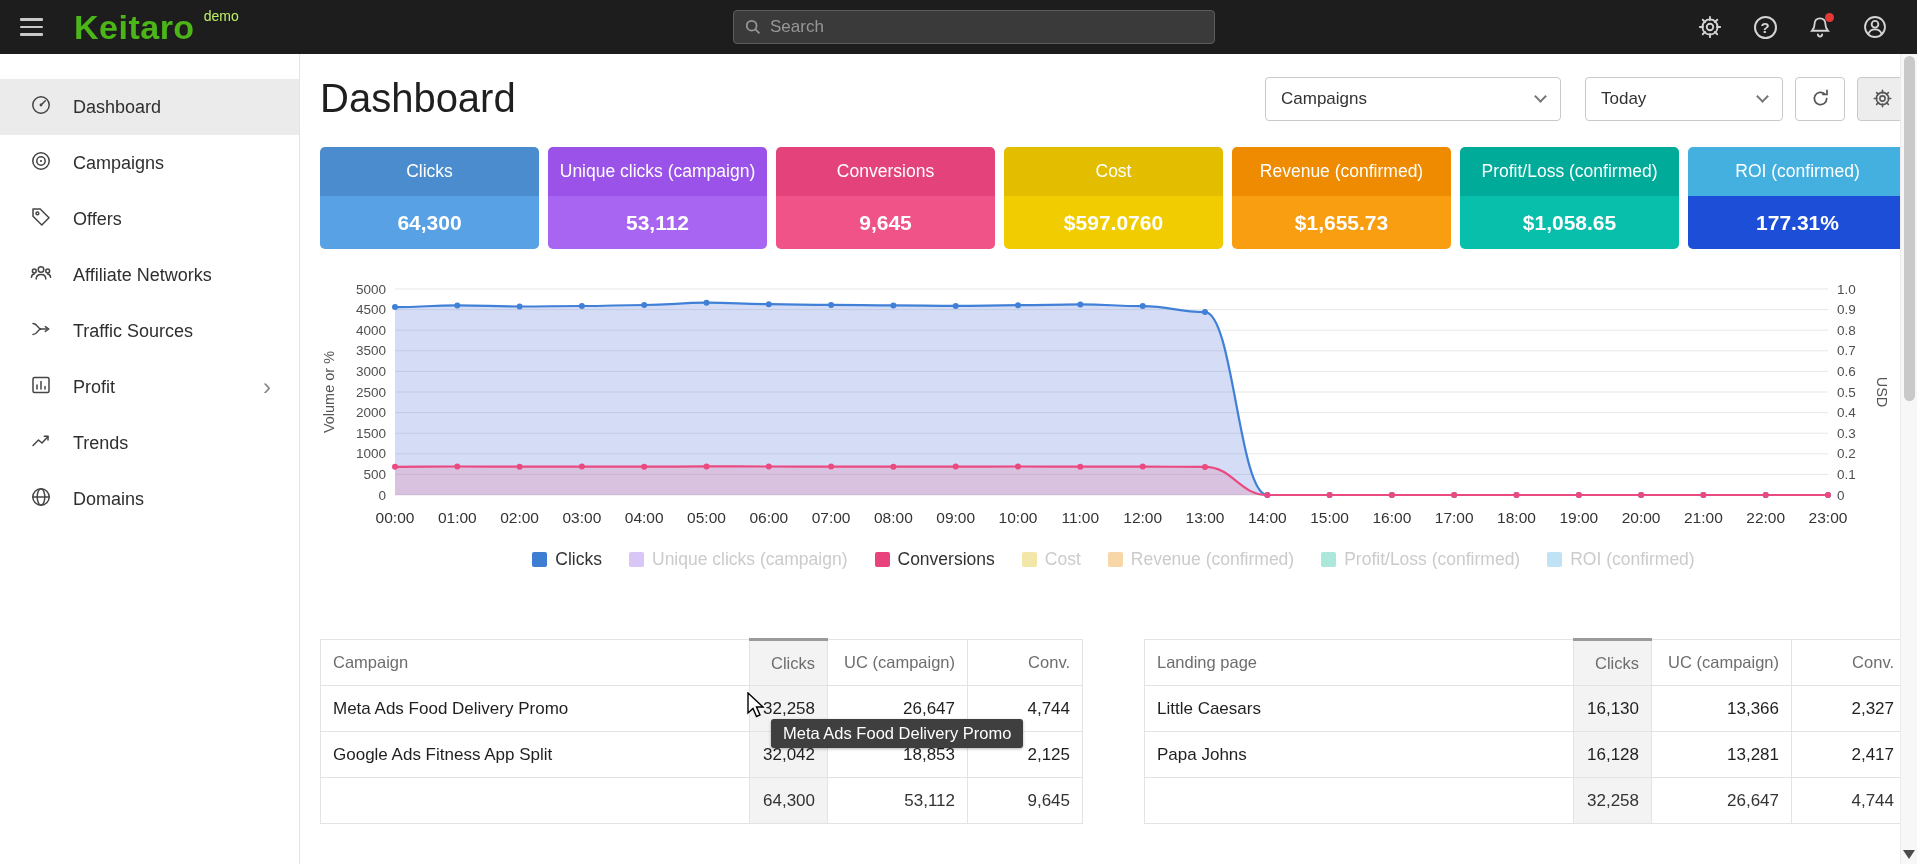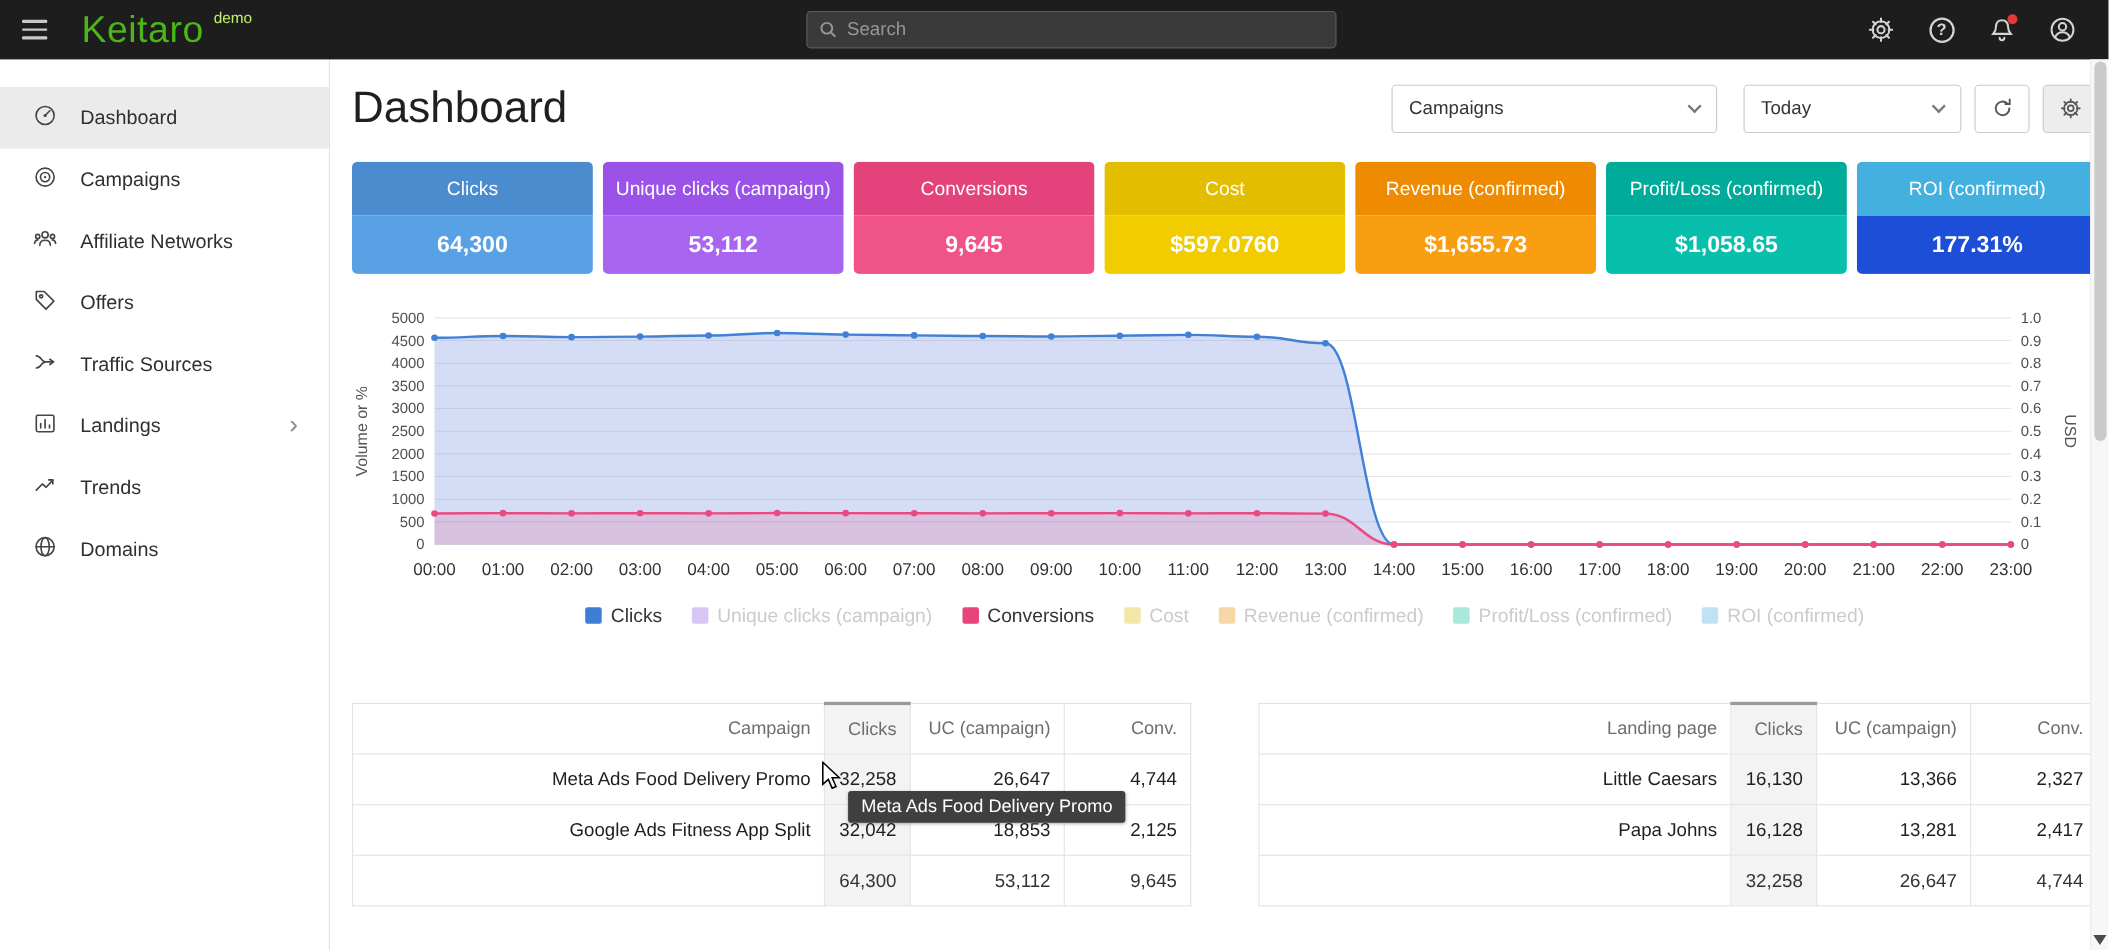--- a/index.html
+++ b/index.html
@@ -4,21 +4,21 @@
 <style>
   *{box-sizing:border-box;margin:0;padding:0}
   html,body{width:1917px;height:864px;overflow:hidden;font-family:"Liberation Sans",sans-serif;background:#fff}
   .page{position:relative;width:1917px;height:864px;background:#fff}
 
   
   .topbar{position:relative;height:54px;background:#1d1d1d;display:flex;align-items:center;padding:0 20px;z-index:20}
   .hamburger{width:26px;cursor:pointer;display:flex;flex-direction:column;gap:5px}
   .hamburger span{display:block;width:23px;height:2.5px;background:#c9c9c9;border-radius:1px}
   .logo{margin-left:28px;display:flex;align-items:flex-start;cursor:pointer}
-  .logo-text{font-size:34px;font-weight:normal;color:#4cb517;letter-spacing:.5px;line-height:38px}
+  .logo-text{font-size:34px;font-weight:bold;color:#4cb517;letter-spacing:.5px;line-height:38px}
   .logo-demo{font-size:14px;color:#bef264;margin-left:9px;margin-top:0}
   .search{position:absolute;left:733px;top:10px;width:482px;height:34px;background:#3a3a3a;border:1px solid #5c5c5c;border-radius:4px;display:flex;align-items:center;padding:0 11px}
   .search svg{width:16px;height:16px;stroke:#979797;fill:none;stroke-width:2;margin-right:9px;flex:none}
   .search input{flex:1;background:transparent;border:none;outline:none;color:#ddd;font-size:17px;font-family:"Liberation Sans",sans-serif}
   .search input::placeholder{color:#979797}
   .top-icons{margin-left:auto;display:flex;align-items:center;gap:27px;margin-right:8px}
   .tbtn{position:relative;width:28px;height:28px;display:flex;align-items:center;justify-content:center;cursor:pointer;background:none;border:none}
   .tbtn svg{width:26px;height:26px;stroke:#d4d4d4;fill:none;stroke-width:1.7;stroke-linecap:round}
   .help-circle{width:23px;height:23px;border:2px solid #d4d4d4;border-radius:50%;color:#d4d4d4;font-size:15px;font-weight:bold;display:flex;align-items:center;justify-content:center}
   .bell-dot{position:absolute;top:0;right:0;width:9px;height:9px;border-radius:50%;background:#e53935}
@@ -65,21 +65,21 @@
   .lg-item.on .lg-lbl{color:#333}
   .lg-item.off .lg-lbl{color:#cbcbcb}
 
   
   .tables{margin-top:68px;display:flex;justify-content:space-between}
   .tbl-box{width:763px}
   table{width:100%;border-collapse:collapse;font-size:17px;table-layout:fixed}
   th,td{border:1px solid #e3e3e3;padding:0 12px;height:46px;text-align:right;white-space:nowrap;overflow:hidden}
   th{font-weight:400;color:#6e6e6e;font-size:16.5px}
   td{color:#1f1f1f}
-  th.tl,td.tl{text-align:right}
+  th.tl,td.tl{text-align:left}
   .sorted{background:#f3f3f3}
   th.th-sorted{border-top:3px solid #9a9a9a;border-radius:3px 3px 0 0}
   tfoot td{color:#333}
 
   
   .tooltip{position:absolute;left:771px;top:719px;background:#3f3f3f;color:#fff;font-size:16.5px;padding:5px 12px;border-radius:3px;white-space:nowrap;z-index:40;box-shadow:0 1px 3px rgba(0,0,0,.3)}
   .cursor{position:absolute;left:746px;top:692px;z-index:50;pointer-events:none}
 
   
   .scrollbar{position:absolute;right:0;top:54px;width:17px;height:810px;background:#f7f7f7;border-left:1px solid #ebebeb;z-index:30}
@@ -149,48 +149,48 @@
         <div class="side-item">
           <span class="s-icon"><svg viewBox="0 0 22 22">
               <circle cx="11" cy="11" r="8.2"></circle>
               <circle cx="11" cy="11" r="4.2"></circle>
               <circle cx="11" cy="11" r="1.1" class="f"></circle>
             </svg></span>
           <span class="s-label">Campaigns</span>
         </div>
         <div class="side-item">
           <span class="s-icon"><svg viewBox="0 0 22 22">
+              <path d="M3 3h7.2l8.8 8.8-7.2 7.2L3 10.2z"></path>
+              <circle cx="7.4" cy="7.4" r="1.4"></circle>
+            </svg></span>
+          <span class="s-label">Offers</span>
+        </div>
+        <div class="side-item">
+          <span class="s-icon"><svg viewBox="0 0 22 22">
               <circle cx="11" cy="7.5" r="2.8"></circle>
               <path d="M6.2 17c0-3 2.1-4.6 4.8-4.6s4.8 1.6 4.8 4.6"></path>
               <circle cx="4.3" cy="9" r="1.9"></circle>
               <circle cx="17.7" cy="9" r="1.9"></circle>
               <path d="M1.4 15.3c.3-2 1.5-3.1 3-3.2 M20.6 15.3c-.3-2-1.5-3.1-3-3.2"></path>
             </svg></span>
           <span class="s-label">Affiliate Networks</span>
         </div>
         <div class="side-item">
           <span class="s-icon"><svg viewBox="0 0 22 22">
-              <path d="M3 3h7.2l8.8 8.8-7.2 7.2L3 10.2z"></path>
-              <circle cx="7.4" cy="7.4" r="1.4"></circle>
-            </svg></span>
-          <span class="s-label">Offers</span>
-        </div>
-        <div class="side-item">
-          <span class="s-icon"><svg viewBox="0 0 22 22">
               <path d="M3 5.5c5 0 4 5.5 8.5 5.5 M3 16.5c5 0 4-5.5 8.5-5.5 M11.5 11h6"></path>
               <path d="M15.3 8.6 18.8 11l-3.5 2.4"></path>
             </svg></span>
           <span class="s-label">Traffic Sources</span>
         </div>
         <div class="side-item">
           <span class="s-icon"><svg viewBox="0 0 22 22">
               <rect x="3" y="3.5" width="16" height="15" rx="1.5"></rect>
               <path d="M7 15v-4 M11 15V7.5 M15 15v-2.5"></path>
             </svg></span>
-          <span class="s-label">Landings</span>
+          <span class="s-label">Profit</span>
           <span class="s-chev">›</span>
         </div>
         <div class="side-item">
           <span class="s-icon"><svg viewBox="0 0 22 22">
               <path d="M3 15.5 8.5 10l3.5 3 6-6.5"></path>
               <path d="M14.3 6.3h3.7V10"></path>
             </svg></span>
           <span class="s-label">Trends</span>
         </div>
         <div class="side-item">

